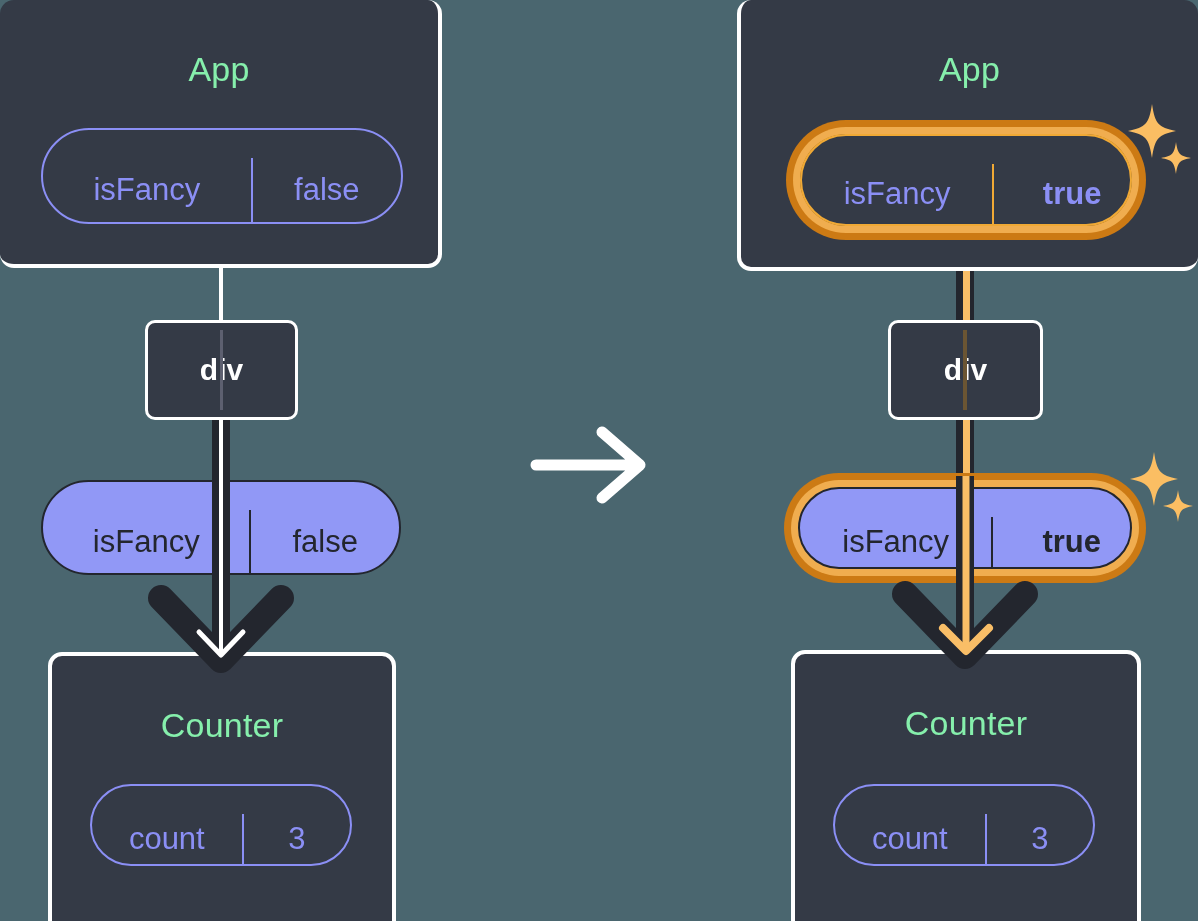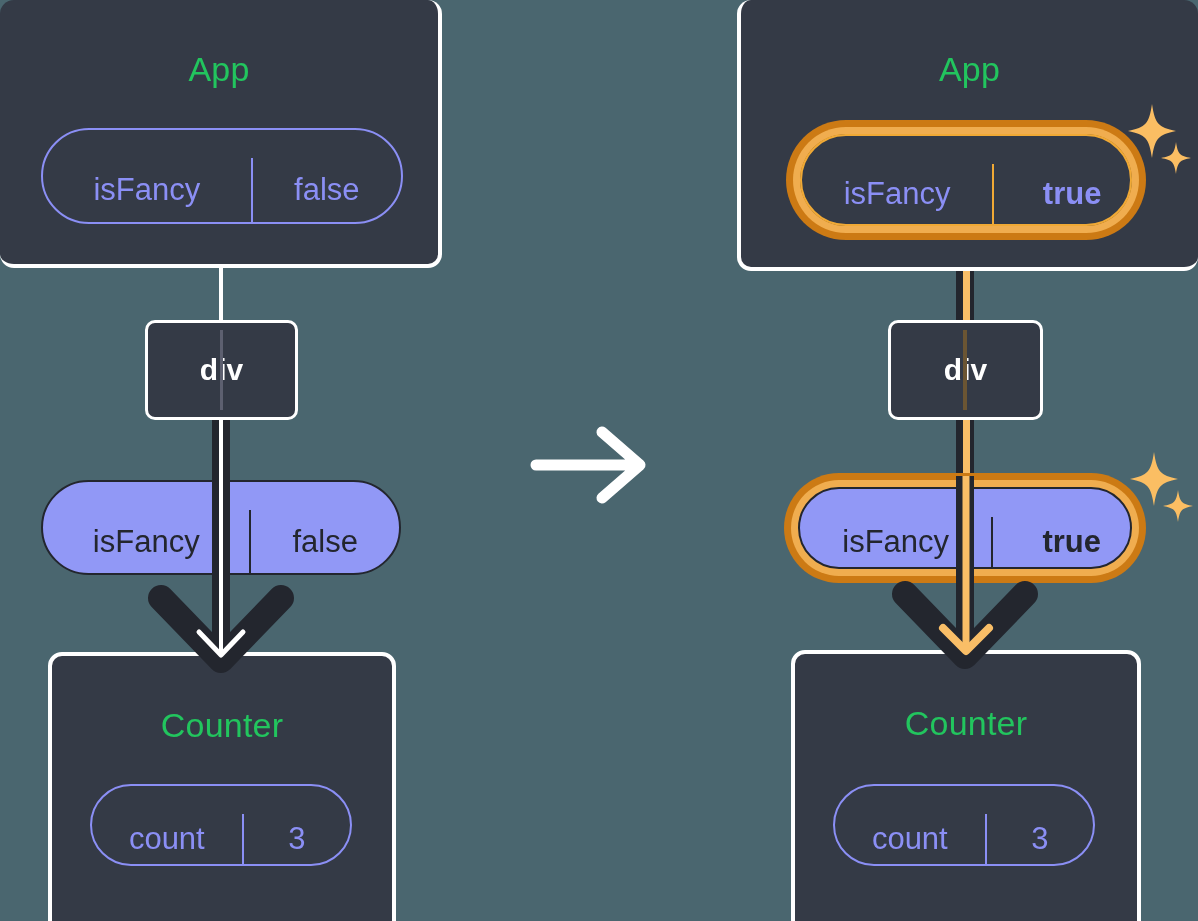--- a/index.html
+++ b/index.html
@@ -18,21 +18,21 @@
     background:#343a46;
     border:4px solid #ffffff;
     border-radius:14px;
     box-sizing:border-box;
     z-index:6;
   }
   .node-title{
     position:absolute;
     left:0;right:0;
     text-align:center;
-    color:#22c55e;
+    color:#86efac;
     font-size:34px;
     letter-spacing:.2px;
     white-space:nowrap;
   }
   .div-box{
     position:absolute;
     background:#343a46;
     border:3.5px solid #ffffff;
     border-radius:10px;
     box-sizing:border-box;

